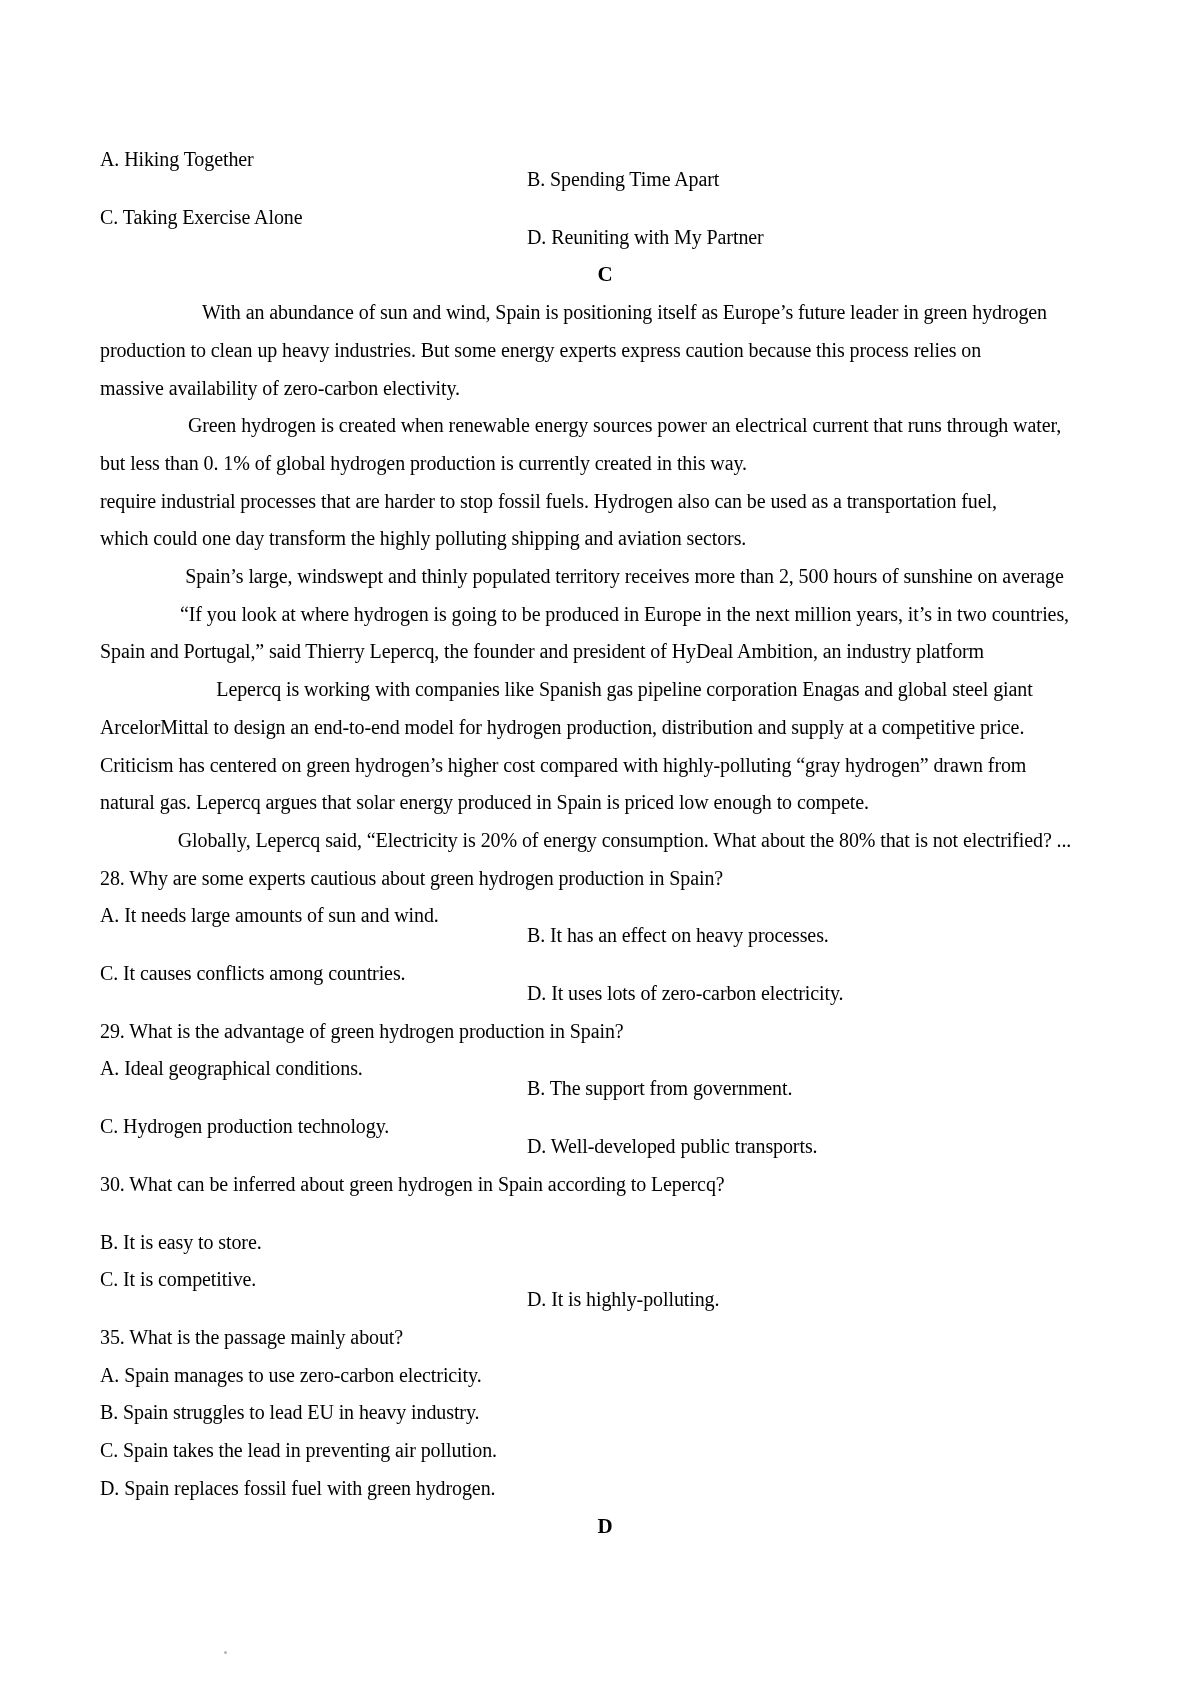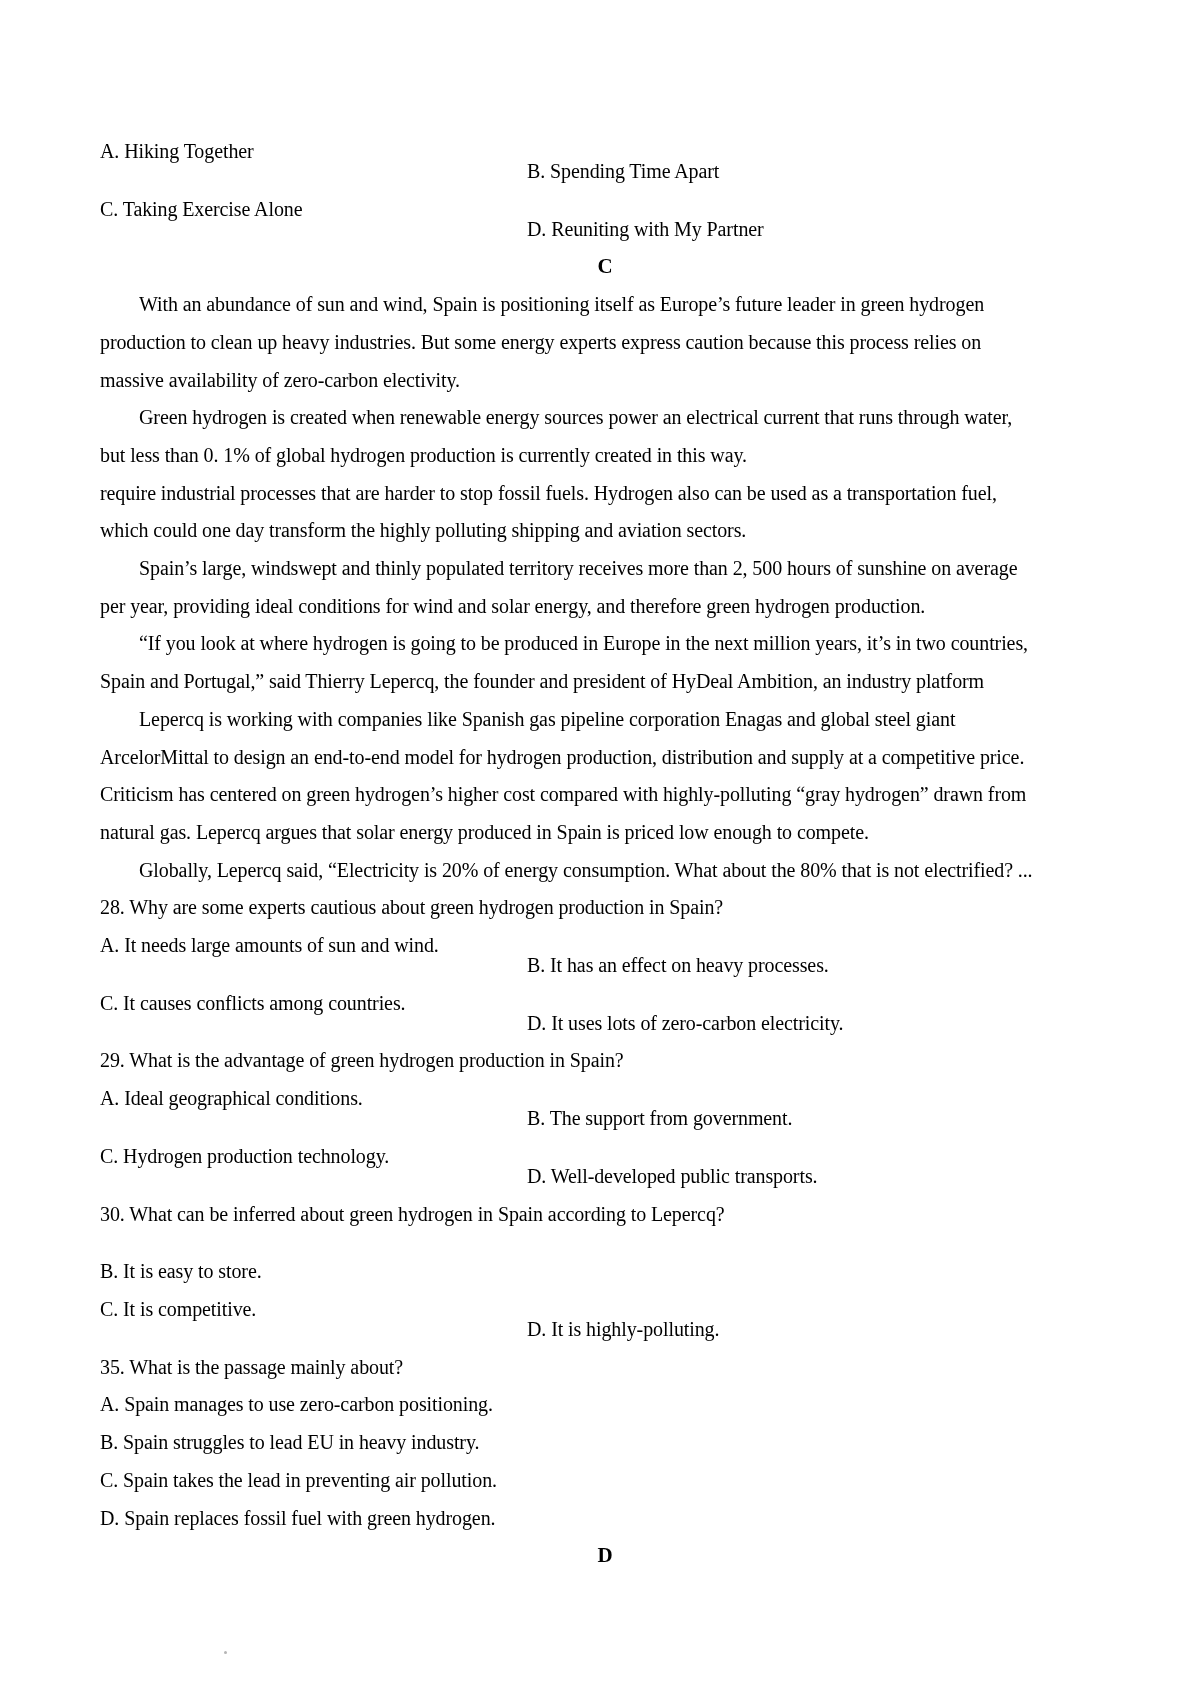--- a/index.html
+++ b/index.html
@@ -11,32 +11,33 @@
     width: 1200px;
     height: 1698px;
     position: relative;
     font-family: "Liberation Serif", "DejaVu Serif", serif;
     color: #000000;
     overflow: hidden;
   }
   .content {
     position: absolute;
     left: 100px;
-    top: 0;
+    top: 8px;
     width: 1010px;
     padding-top: 133px;
     font-size: 20px;
     line-height: 37.7px;
     letter-spacing: -0.1px;
   }
   .line {
     white-space: nowrap;
   }
   .indent {
     padding-left: 39px;
+    text-align: center;
   }
   .opt-row {
     display: flex;
   }
   .opt-row .cell-left {
     flex: 0 0 427px;
     width: 427px;
   }
   .opt-row .cell-right {
     flex: 0 0 auto;
@@ -78,21 +79,20 @@
   <div class="line">production to clean up heavy industries. But some energy experts express caution because this process relies on</div>
   <div class="line">massive availability of zero-carbon electivity.</div>
 
   <div class="line indent">Green hydrogen is created when renewable energy sources power an electrical current that runs through water,</div>
   <div class="line">but less than 0. 1% of global hydrogen production is currently created in this way.</div>
 
   <div class="line">require industrial processes that are harder to stop fossil fuels. Hydrogen also can be used as a transportation fuel,</div>
   <div class="line">which could one day transform the highly polluting shipping and aviation sectors.</div>
 
   <div class="line indent">Spain’s large, windswept and thinly populated territory receives more than 2, 500 hours of sunshine on average</div>
-  <div class="line">per year, providing ideal conditions for wind and solar energy, and therefore green hydrogen production.</div>
 
   <div class="line indent">“If you look at where hydrogen is going to be produced in Europe in the next million years, it’s in two countries,</div>
   <div class="line">Spain and Portugal,” said Thierry Lepercq, the founder and president of HyDeal Ambition, an industry platform</div>
 
   <div class="line indent">Lepercq is working with companies like Spanish gas pipeline corporation Enagas and global steel giant</div>
   <div class="line">ArcelorMittal to design an end-to-end model for hydrogen production, distribution and supply at a competitive price.</div>
   <div class="line">Criticism has centered on green hydrogen’s higher cost compared with highly-polluting “gray hydrogen” drawn from</div>
   <div class="line">natural gas. Lepercq argues that solar energy produced in Spain is priced low enough to compete.</div>
 
   <div class="line indent">Globally, Lepercq said, “Electricity is 20% of energy consumption. What about the 80% that is not electrified? ...</div>
@@ -120,21 +120,21 @@
   <div class="line">30. What can be inferred about green hydrogen in Spain according to Lepercq?</div>
   <div class="line opt-row">
     <span class="cell-right">B. It is easy to store.</span>
   </div>
   <div class="line opt-row">
     <span class="cell-left">C. It is competitive.</span>
     <span class="cell-right">D. It is highly-polluting.</span>
   </div>
 
   <div class="line">35. What is the passage mainly about?</div>
-  <div class="line">A. Spain manages to use zero-carbon positioning.</div>
+  <div class="line">A. Spain manages to use zero-carbon electricity.</div>
   <div class="line">B. Spain struggles to lead EU in heavy industry.</div>
   <div class="line">C. Spain takes the lead in preventing air pollution.</div>
   <div class="line">D. Spain replaces fossil fuel with green hydrogen.</div>
 
   <div class="line section-header">D</div>
 
 </div>
 
 <div class="artifact-dot"></div>
 

